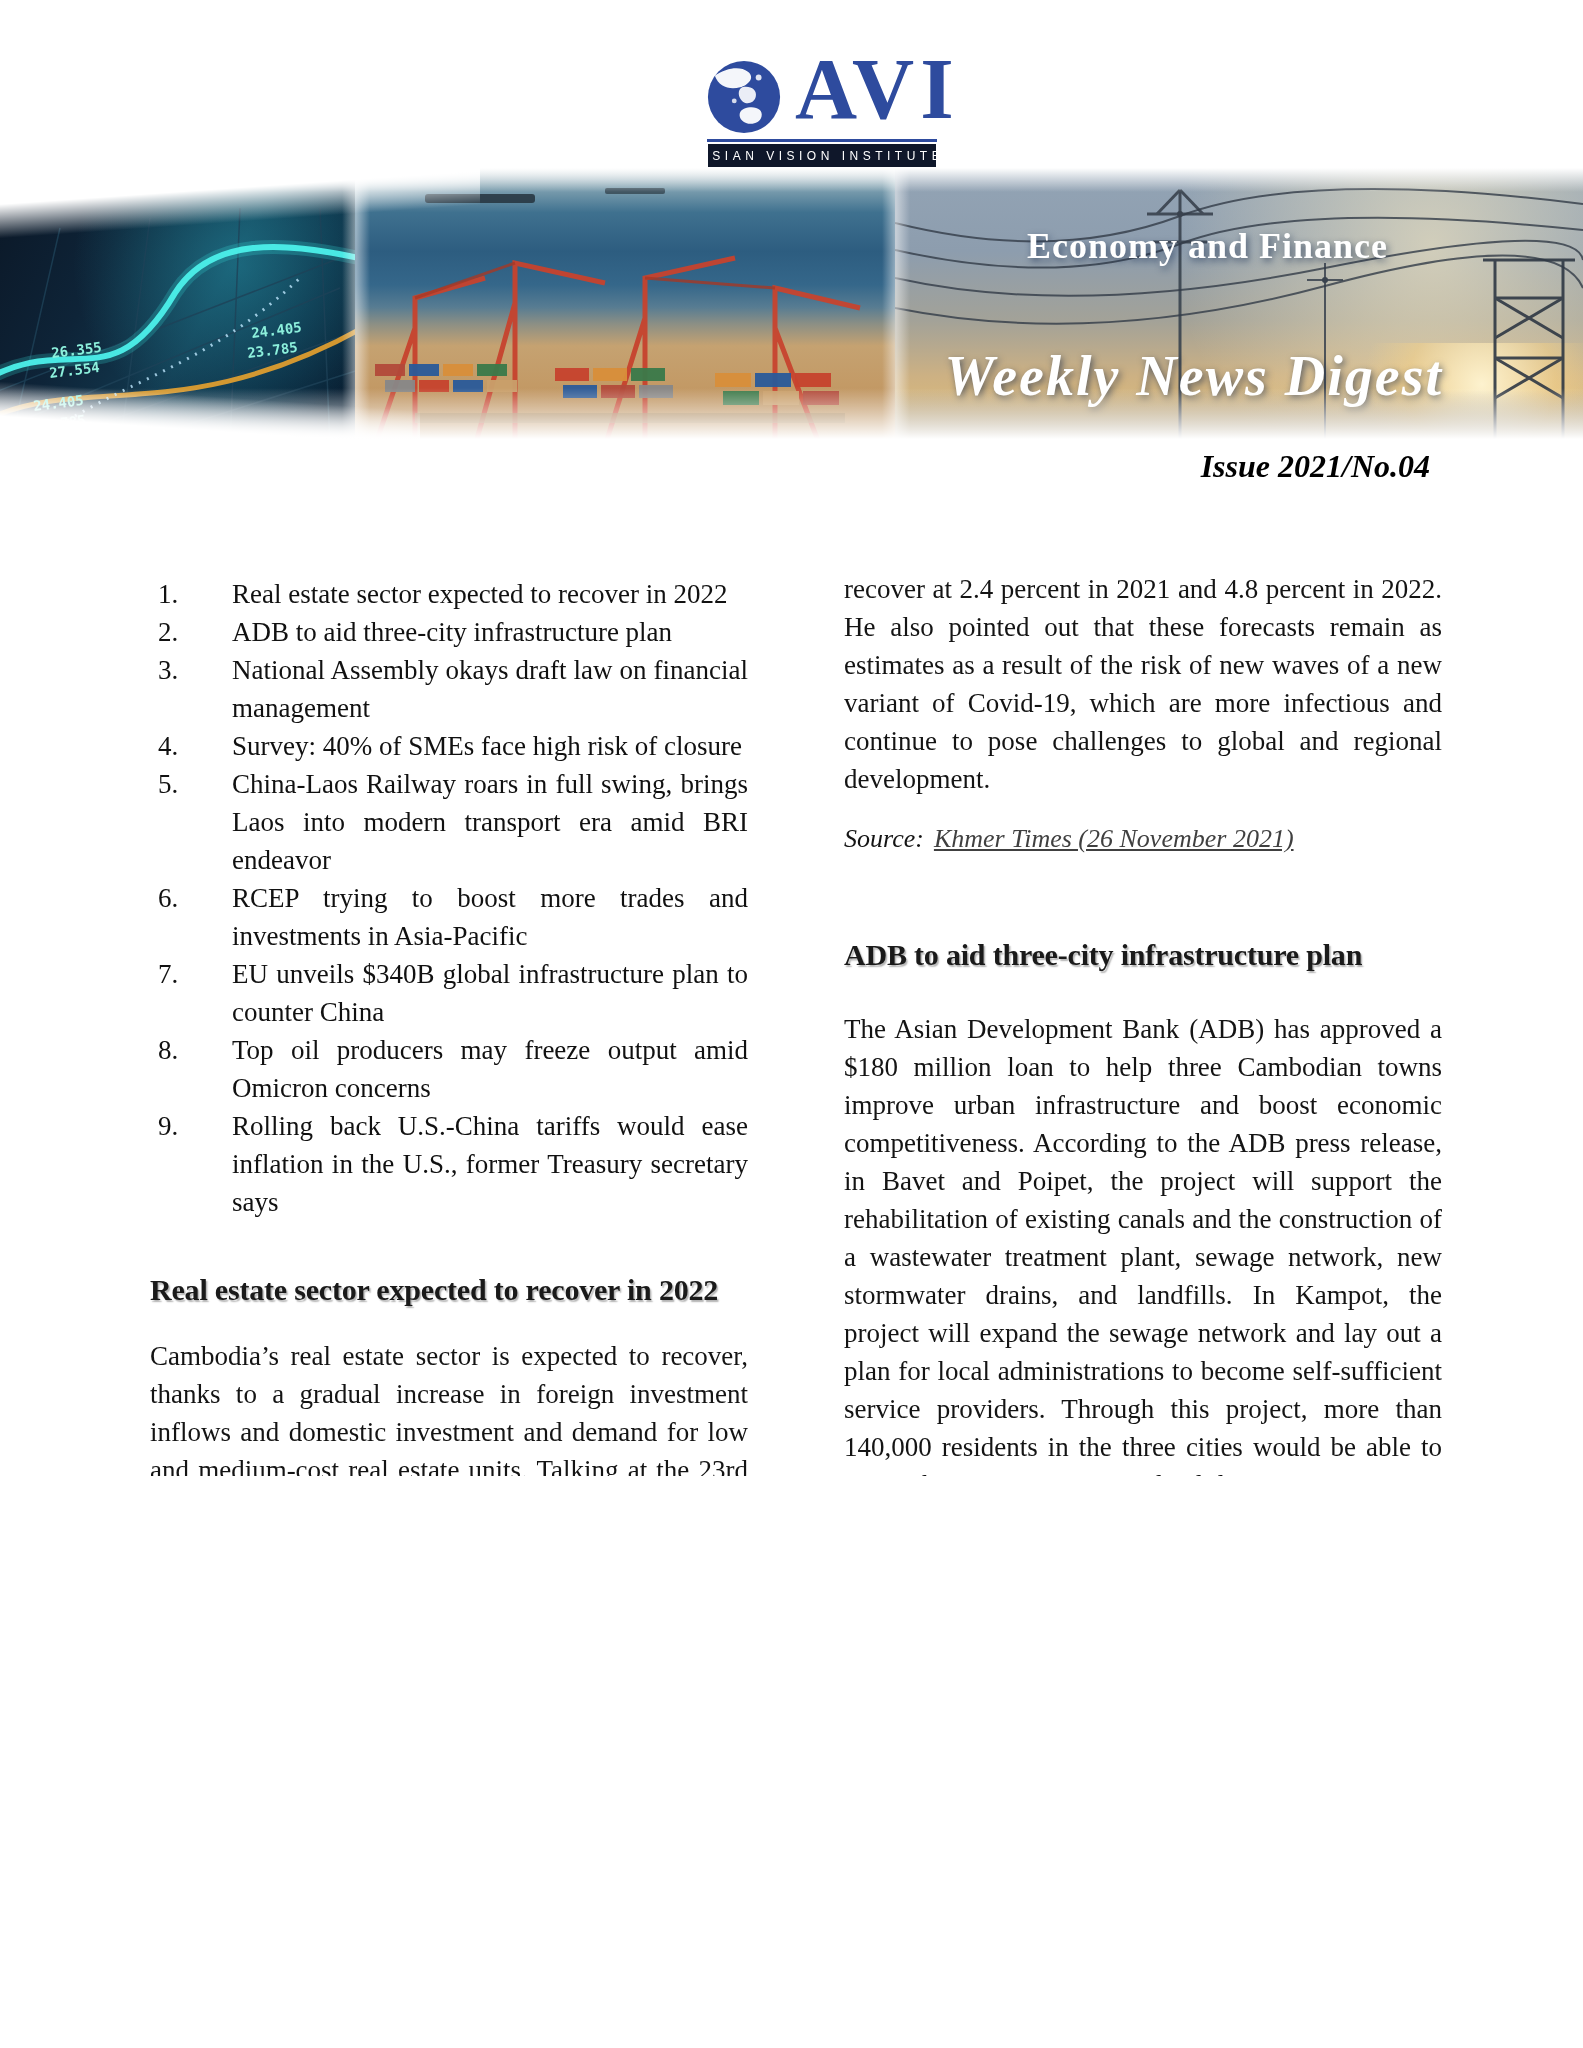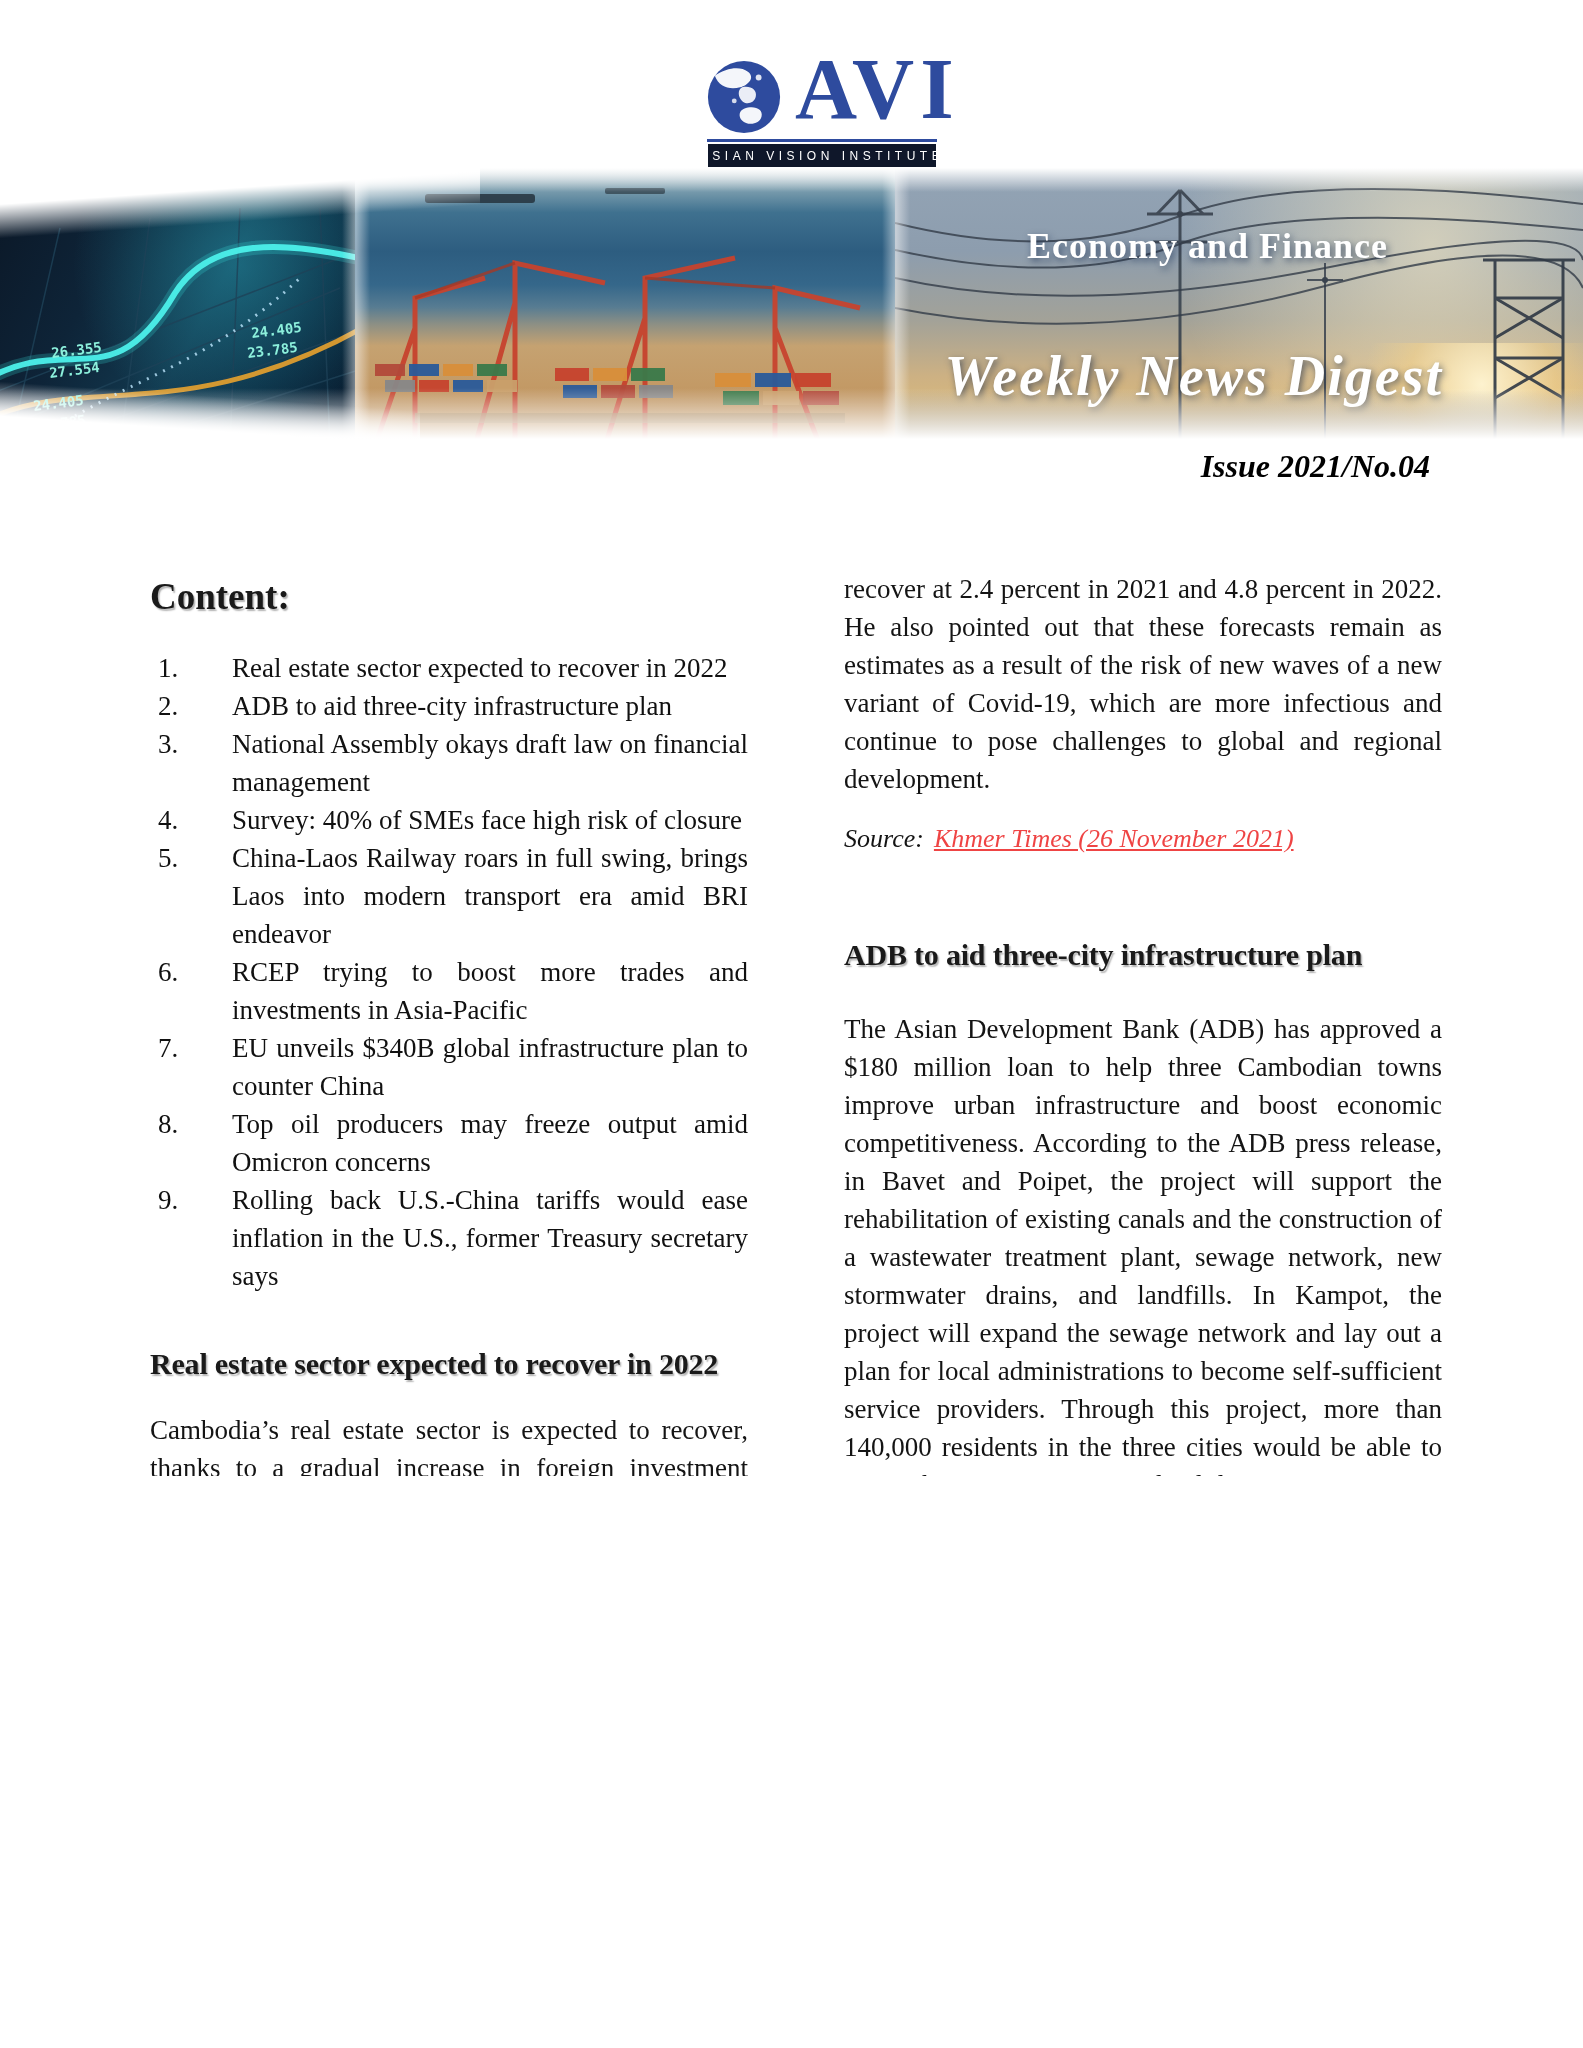--- a/index.html
+++ b/index.html
@@ -59,21 +59,21 @@
   .article-heading { font-size:30px; line-height:50px; font-weight:bold; color:#1a1a1a; letter-spacing:-0.2px;
     text-shadow:1.5px 1.5px 1.5px rgba(0,0,0,.3); }
   .h-left { margin-top:44px; margin-bottom:22px; }
   .h-adb  { margin-top:74px; margin-bottom:30px; }
   .h-na   { margin-top:28px; }
 
   .body-text { font-size:27px; line-height:38px; text-align:justify; color:#141414; }
 
   .source-line { margin-top:24px; font-size:26px; line-height:34px; font-style:italic; color:#141414; }
   .source-line .src-label { margin-right:10px; }
-  .source-line a { color:#ef4444; text-decoration:underline; font-style:italic; cursor:pointer; }
+  .source-line a { color:#404040; text-decoration:underline; font-style:italic; cursor:pointer; }
 
   
   .chart-num { fill:#8cf0dc; font-family:"DejaVu Sans Mono", monospace; font-size:14px; font-weight:bold; }
 </style>
 </head>
 <body>
 
 <div class="page">
 
   <svg class="logo-globe" viewBox="0 0 80 80">
@@ -208,21 +208,20 @@
 
     <div class="fade-top"></div>
     <div class="fade-tl"></div>
     <div class="fade-bottom"></div>
     <div class="fade-bl"></div>
   </div>
 
   <div class="issue-line">Issue 2021/No.04</div>
 
   <div class="col col-left">
-    <div class="content-heading">Content:</div>
     <ol class="toc">
       <li>Real estate sector expected to recover in 2022</li>
       <li>ADB to aid three-city infrastructure plan</li>
       <li>National Assembly okays draft law on financial management</li>
       <li>Survey: 40% of SMEs face high risk of closure</li>
       <li>China-Laos Railway roars in full swing, brings Laos into modern transport era amid BRI endeavor</li>
       <li>RCEP trying to boost more trades and investments in Asia-Pacific</li>
       <li>EU unveils $340B global infrastructure plan to counter China</li>
       <li>Top oil producers may freeze output amid Omicron concerns</li>
       <li>Rolling back U.S.-China tariffs would ease inflation in the U.S., former Treasury secretary says</li>

